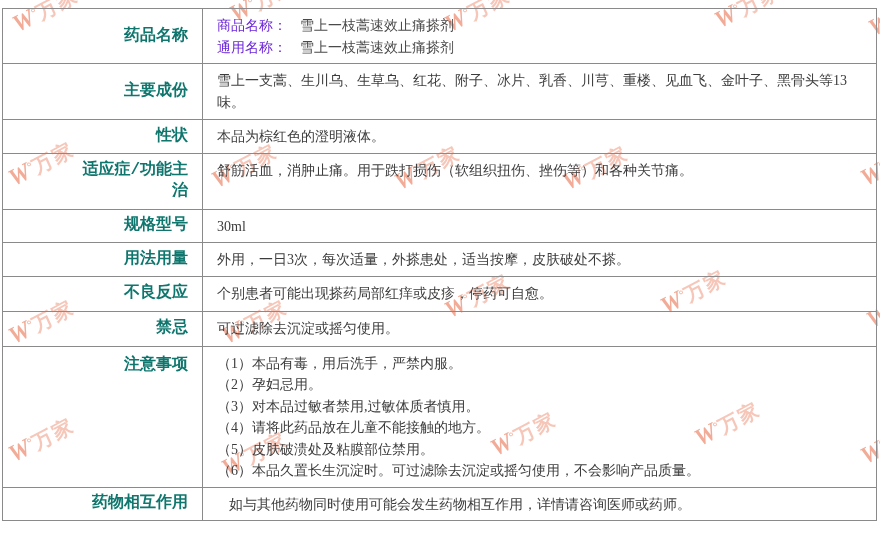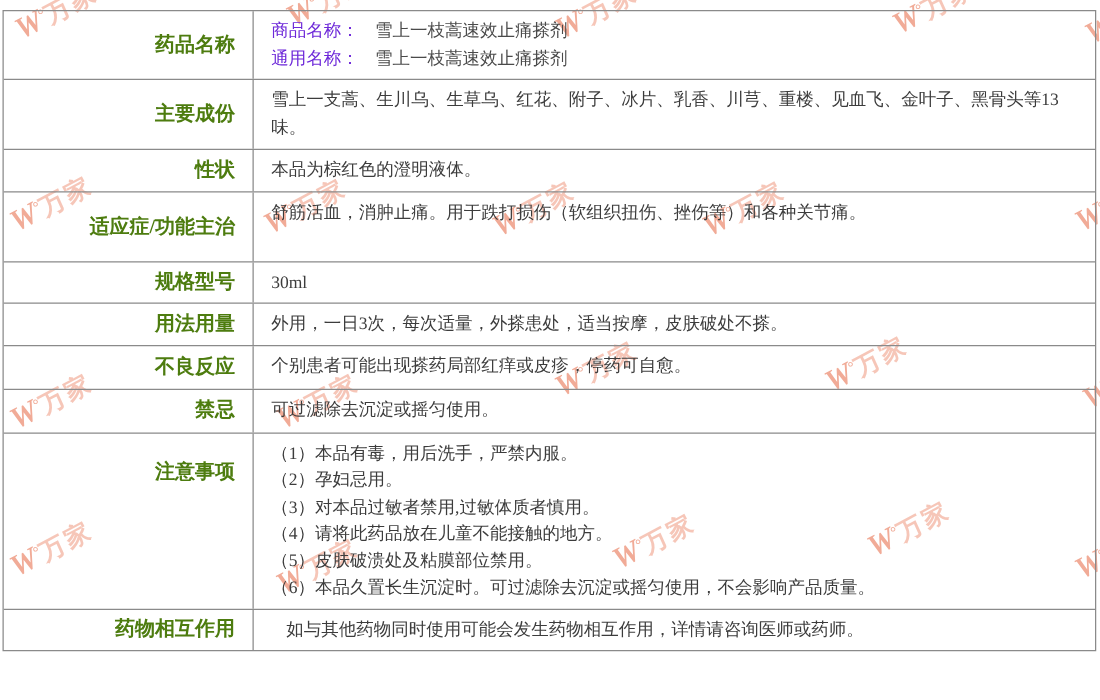--- a/index.html
+++ b/index.html
@@ -25,23 +25,23 @@
   .row { display:flex; border-bottom:1px solid #8a8a8a; align-items:stretch; }
   .row:last-child { border-bottom:none;gap:12px; }
   .r1{min-height:48px}.r2{min-height:55px}.r3{min-height:29px}.r4{min-height:55px}
   .r5{min-height:30px}.r6{min-height:32px}.r7{min-height:34px}.r8{min-height:34px}
   .r9{min-height:127px}.r10{min-height:32px}
   .cell-label {
     width:200px; box-sizing:border-box; flex:0 0 200px;
     padding:2px 14px 2px 68px;
     display:flex; align-items:center; justify-content:flex-end;
     text-align:right; font-weight:bold; font-size:16px; line-height:21px;
-    color:#4d7c0f; border-right:1px solid #8a8a8a;
+    color:#0f766e; border-right:1px solid #8a8a8a;font-family:Liberation Mono, monospace;
   }
-  .row.label-top .cell-label { align-items:flex-start; padding-top:20px; }
+  .row.label-top .cell-label { align-items:flex-start; padding-top:8px; }
   .cell-value {
     flex:1 1 auto; box-sizing:border-box; padding:6px 14px 5px 14px;
     font-size:14px; line-height:21.5px; color:#3c3c3c;
     display:flex; flex-direction:column; justify-content:flex-start;
   }
   .pair-key { color:#6d28d9; }
   .pair-val { color:#4a4a4a; margin-left:13px; }
   .list-item { }
 </style>
 </head>

